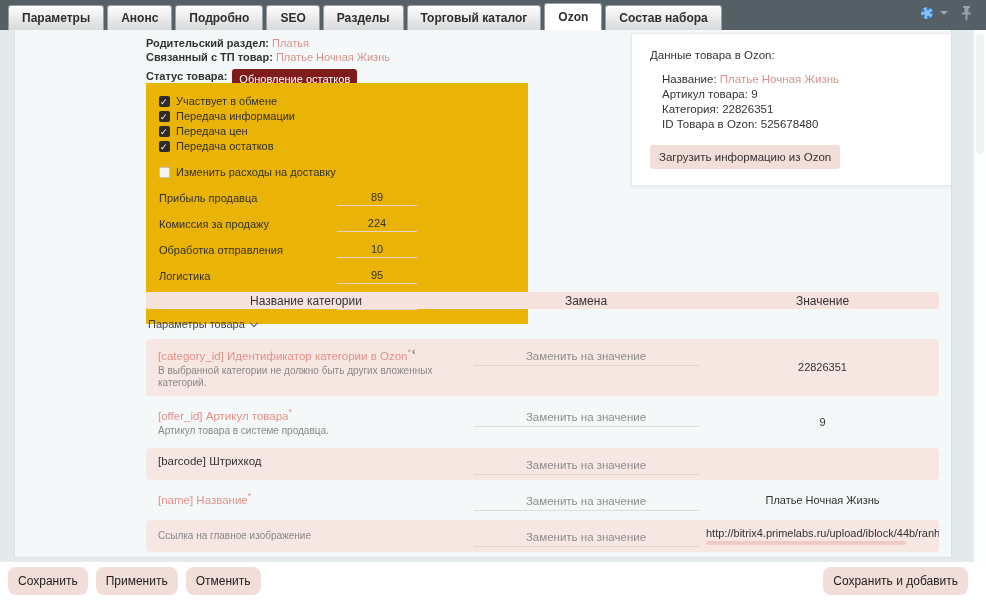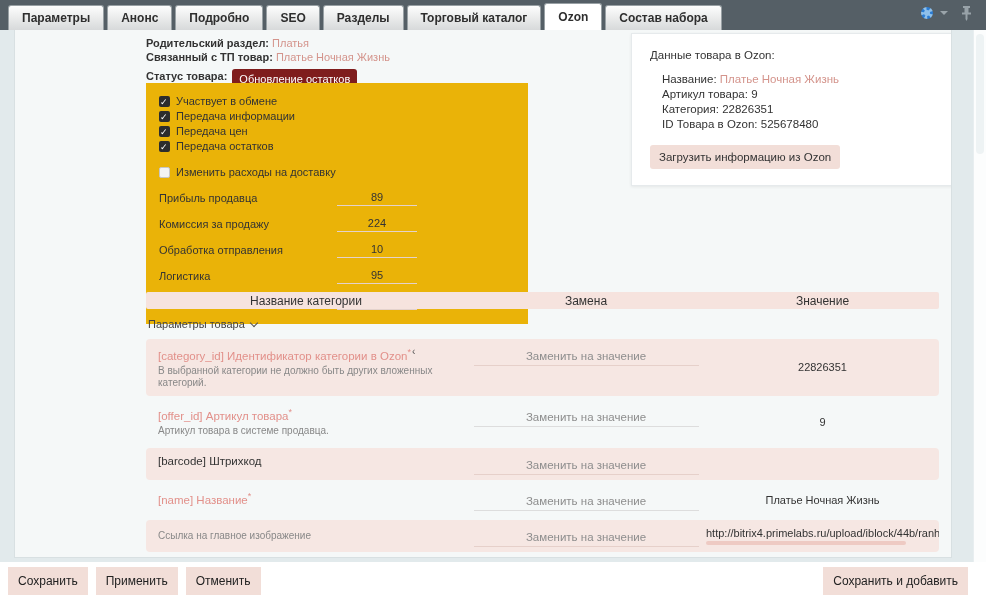--- a/index.html
+++ b/index.html
@@ -84,21 +84,21 @@
   .r4 { min-height:24px; } .r5 { min-height:30px; }
 
   
   .scroll-track { position:absolute; right:0; top:30px; width:13px; height:532px; background:#fcfdfd;
                   border-left:1px solid #e8eef0; }
   .scroll-thumb { position:absolute; left:2px; top:4px; width:8px; height:120px; background:#eef3f4; border-radius:4px; }
 
   
   .footer { position:absolute; left:0; top:562px; width:986px; height:38px; background:#fff;
             display:flex; align-items:center; gap:8px; padding:0 18px 0 8px; }
-  .btn { background:#f2ded8; border:none; border-radius:0; padding:7px 10px; font-size:12px; color:#222;
+  .btn { background:#f2ded8; border:none; border-radius:8px; padding:7px 10px; font-size:12px; color:#222;
          cursor:pointer; font-family:inherit; }
   .footer .spacer { flex:1; }
 
   .pin-icon svg { display:block; }
 </style>
 </head>
 <body>
 
 <div class="topbar">
   <div class="tab">Параметры</div>

